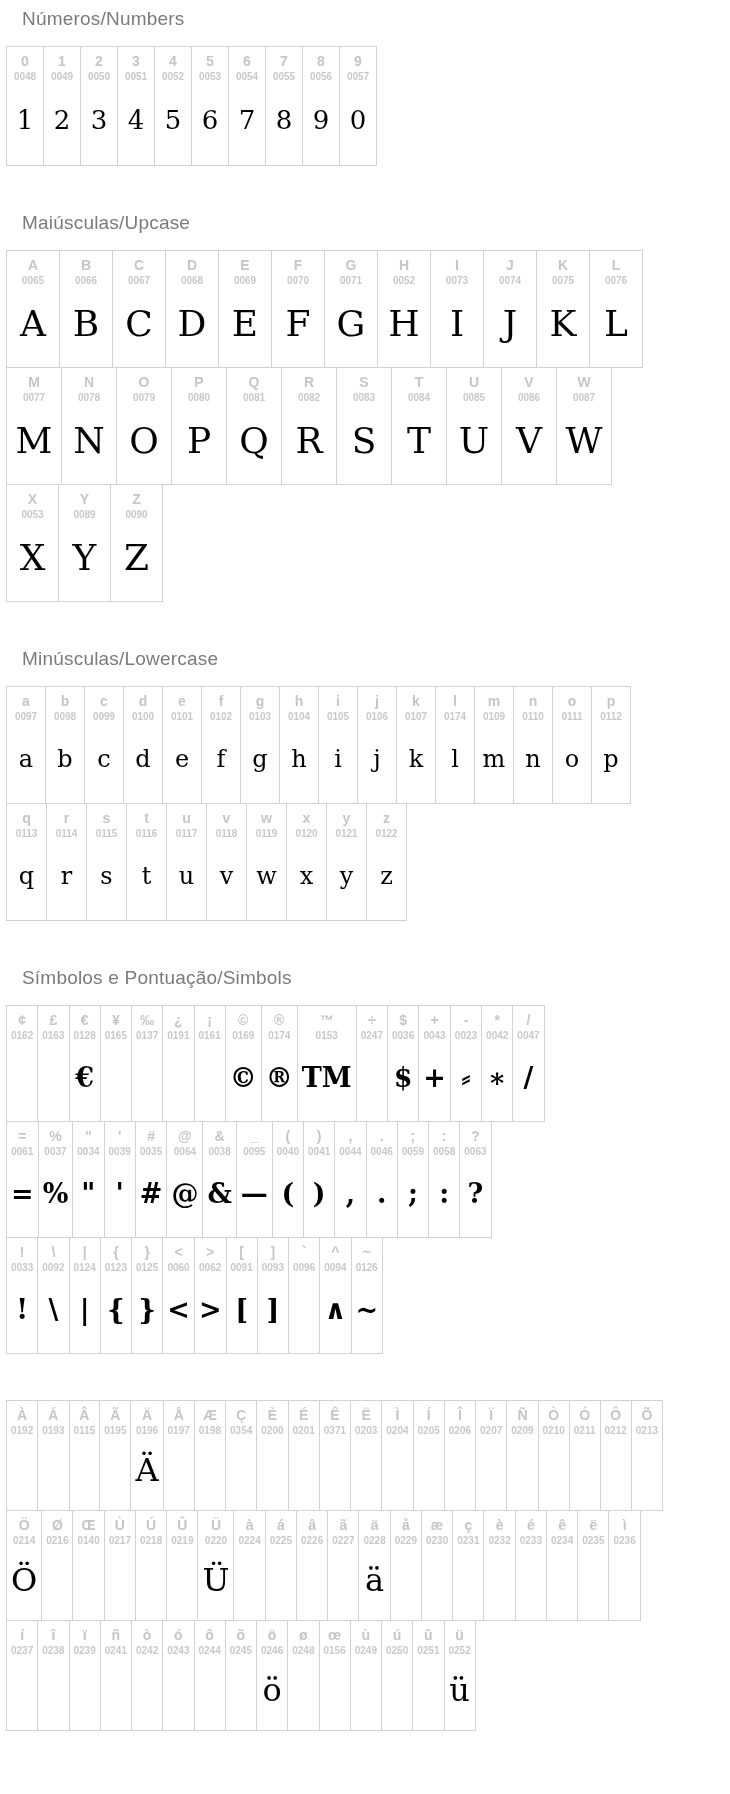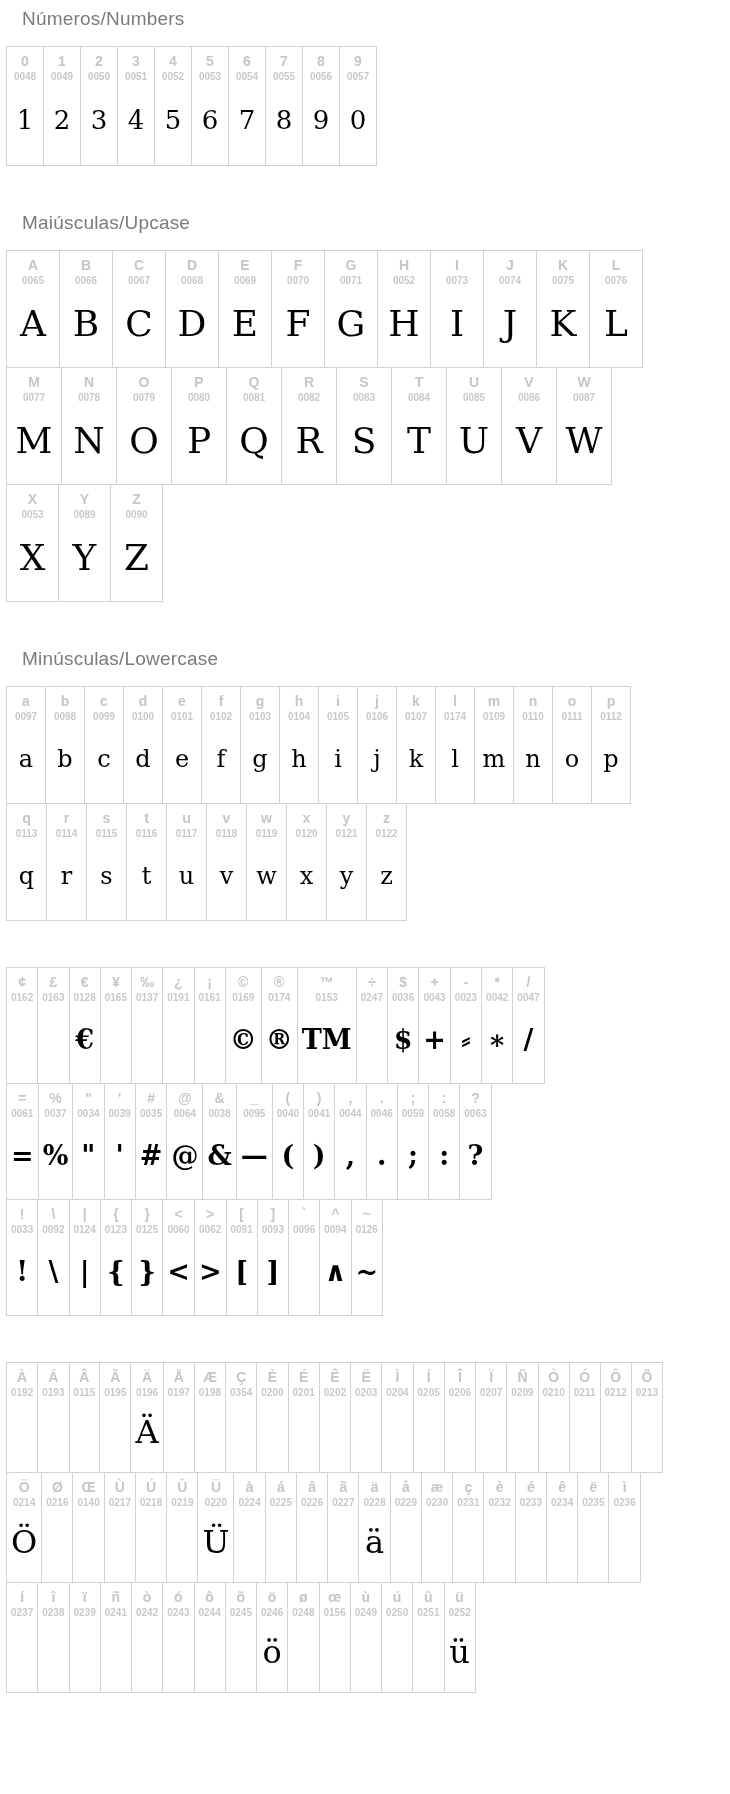--- a/index.html
+++ b/index.html
@@ -487,20 +487,21 @@
           <span class="code">0122</span>
           <div class="glyphbox">
             <span class="glyph">z</span>
           </div>
         </div>
       </div>
     </div>
 </section>
 
 <section class="sec-symbols">
+  <h2>Símbolos e Pontuação/Simbols</h2>
   <div class="grid">
       <div class="row">
         <div class="cell auto">
           <span class="ch">¢</span>
           <span class="code">0162</span>
           <div class="glyphbox">
             <span class="glyph"></span>
           </div>
         </div>
         <div class="cell auto">
@@ -873,21 +874,21 @@
         </div>
         <div class="cell auto">
           <span class="ch">É</span>
           <span class="code">0201</span>
           <div class="glyphbox">
             <span class="glyph"></span>
           </div>
         </div>
         <div class="cell auto">
           <span class="ch">Ê</span>
-          <span class="code">0202</span>
+          <span class="code">0371</span>
           <div class="glyphbox">
             <span class="glyph"></span>
           </div>
         </div>
         <div class="cell auto">
           <span class="ch">Ë</span>
           <span class="code">0203</span>
           <div class="glyphbox">
             <span class="glyph"></span>
           </div>

